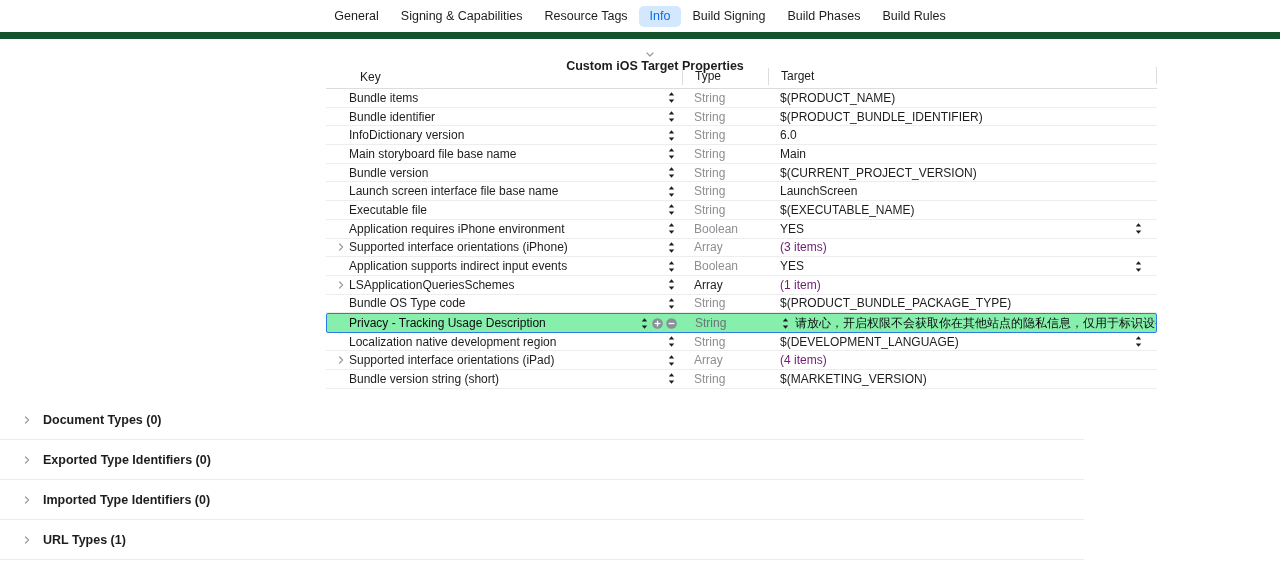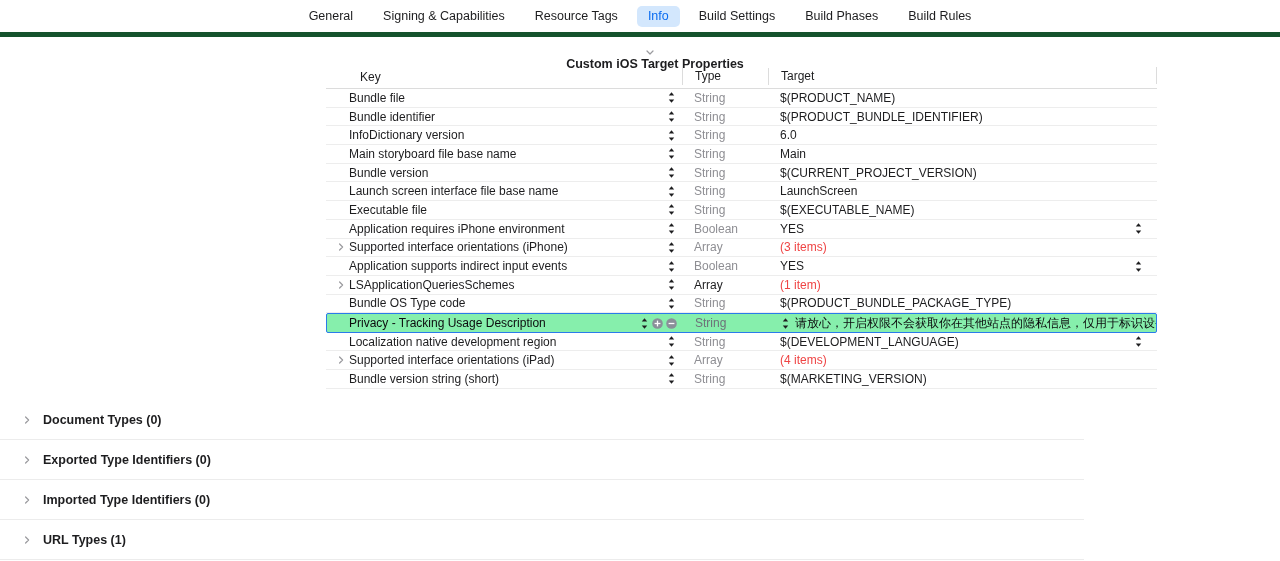--- a/index.html
+++ b/index.html
@@ -16,22 +16,22 @@
     position: relative;
     -webkit-font-smoothing: antialiased;
   }
 
   
   .tabbar {
     height: 32px;
     display: flex;
     align-items: center;
     justify-content: center;
-    gap: 8px;
-    border-bottom: 5px solid #14532d;
+    gap: 0px;
+    border-bottom: 7px solid #14532d;
     background: #ffffff;
   }
   .tab {
     font-size: 12.5px;
     color: #1d1d1f;
     padding: 3px 11px;
     border-radius: 5px;
     line-height: 15px;
     white-space: nowrap;
     cursor: default;
@@ -157,21 +157,21 @@
     padding-left: 12px;
     font-size: 12px;
     color: #1d1d1f;
     white-space: nowrap;
     overflow: hidden;
     display: flex;
     align-items: center;
     height: 100%;
     position: relative;
   }
-  .cell-value.muted { color: #ef4444; }
+  .cell-value.muted { color: #701a75; }
 
   .value-stepper-left {
     margin-right: 5px;
     flex: 0 0 auto;
     display: flex;
     align-items: center;
   }
   .row-end-stepper {
     position: absolute;
     right: 14px;
@@ -217,21 +217,21 @@
   .coll-sec .section-title { margin-left: 11px; }
 </style>
 </head>
 <body>
 
 <div class="tabbar" id="tabbar">
     <div class="tab">General</div>
     <div class="tab">Signing &amp; Capabilities</div>
     <div class="tab">Resource Tags</div>
     <div class="tab selected">Info</div>
-    <div class="tab">Build Settings</div>
+    <div class="tab">Build Signing</div>
     <div class="tab">Build Phases</div>
     <div class="tab">Build Rules</div>
   </div>
 
 <div class="section-head">
   <span class="tri">
     <svg width="10" height="10" viewBox="0 0 10 10">
         <path d="M2 4 L5 7 L8 4" fill="none" stroke="#9a9a9e" stroke-width="1.2" stroke-linecap="round" stroke-linejoin="round"></path>
       </svg>
   </span>
@@ -248,21 +248,21 @@
     </div>
     <div class="col-value">
       <span class="hdr-txt">Target</span>
     </div>
     <div class="end-rule"></div>
   </div>
   <div id="tbody">
       <div class="row">
         <div class="cell-key">
           <span class="disclosure"></span>
-          <span class="key-text">Bundle file</span>
+          <span class="key-text">Bundle items</span>
           <span class="key-controls">
             <span>
               <svg class="stepper" viewBox="0 0 9 13">
                 <path d="M4.5 1.2 L7.2 4.6 L1.8 4.6 Z" fill="#1d1d1f"></path>
                 <path d="M4.5 11.8 L7.2 8.4 L1.8 8.4 Z" fill="#1d1d1f"></path>
               </svg>
             </span>
           </span>
         </div>
         <div class="cell-type">

